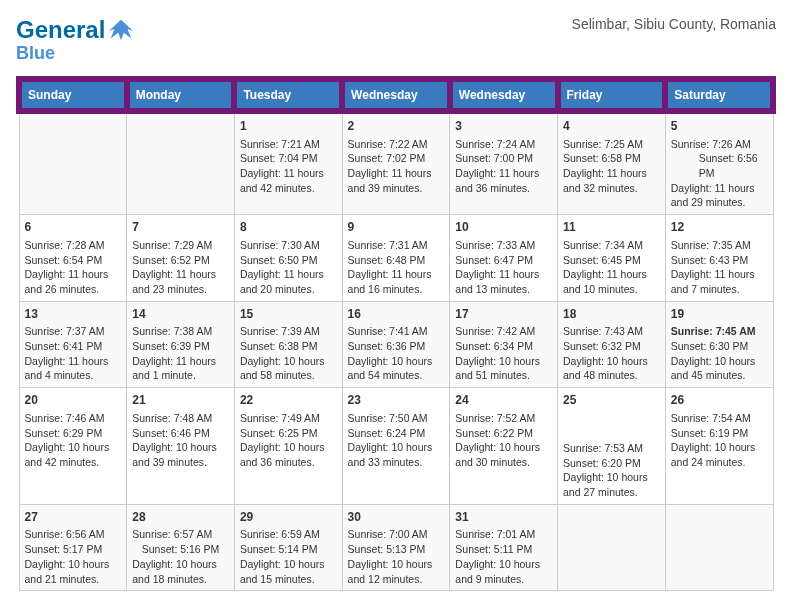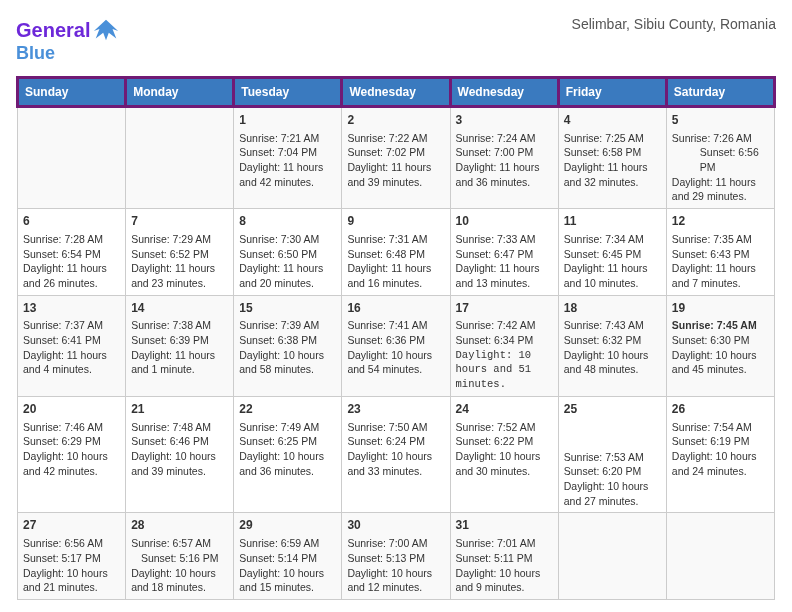--- a/index.html
+++ b/index.html
@@ -15,23 +15,23 @@
       justify-content: space-between;
       align-items: flex-start;
       margin-bottom: 12px;
     }
     .logo {
       display: flex;
       align-items: center;
       gap: 4px;
     }
     .logo-text-general {
-      font-size: 20px;
+      font-size: 24px;
       font-weight: bold;
-      color: #6d28d9;
+      color: #0369a1;
       line-height: 1.1;
     }
     .logo-text-blue {
       font-size: 18px;
       font-weight: bold;
       color: #4a90d9;
       line-height: 1.1;
     }
     .logo-icon {
       width: 28px;
@@ -56,21 +56,21 @@
       border-collapse: collapse;
       font-size: 11px;
     }
     thead tr th {
       background-color: #3a7abf;
       color: #fff;
       text-align: left;
       padding: 6px 6px;
       font-size: 12px;
       font-weight: bold;
-      border: 3px solid #701a75;
+      border: 6px solid #701a75;
     }
     tbody tr td {
       border: 1px solid #ccc;
       vertical-align: top;
       padding: 4px 5px;
       min-height: 70px;
       height: 80px;
       width: calc(100% / 7);
       color: #333;
       font-size: 10.5px;
@@ -227,21 +227,21 @@
         <td>
           <span class="day-num">16</span>
           <span style="display: block;">Sunrise: 7:41 AM</span>
           <span style="display: block;">Sunset: 6:36 PM</span>
           <span style="display: block;">Daylight: 10 hours and 54 minutes.</span>
         </td>
         <td>
           <span class="day-num">17</span>
           <span style="display: block;">Sunrise: 7:42 AM</span>
           <span style="display: block;">Sunset: 6:34 PM</span>
-          <span style="display: block; font-family: Liberation Mono, monospace;">Daylight: 10 hours and 51 minutes.</span>
+          <span style="display: block;">Daylight: 10 hours and 51 minutes.</span>
         </td>
         <td>
           <span class="day-num">18</span>
           <span style="display: block;">Sunrise: 7:43 AM</span>
           <span style="display: block;">Sunset: 6:32 PM</span>
           <span style="display: block;">Daylight: 10 hours and 48 minutes.</span>
         </td>
         <td>
           <span class="day-num">19</span>
           <span style="display: block; font-weight: bold;">Sunrise: 7:45 AM</span>

